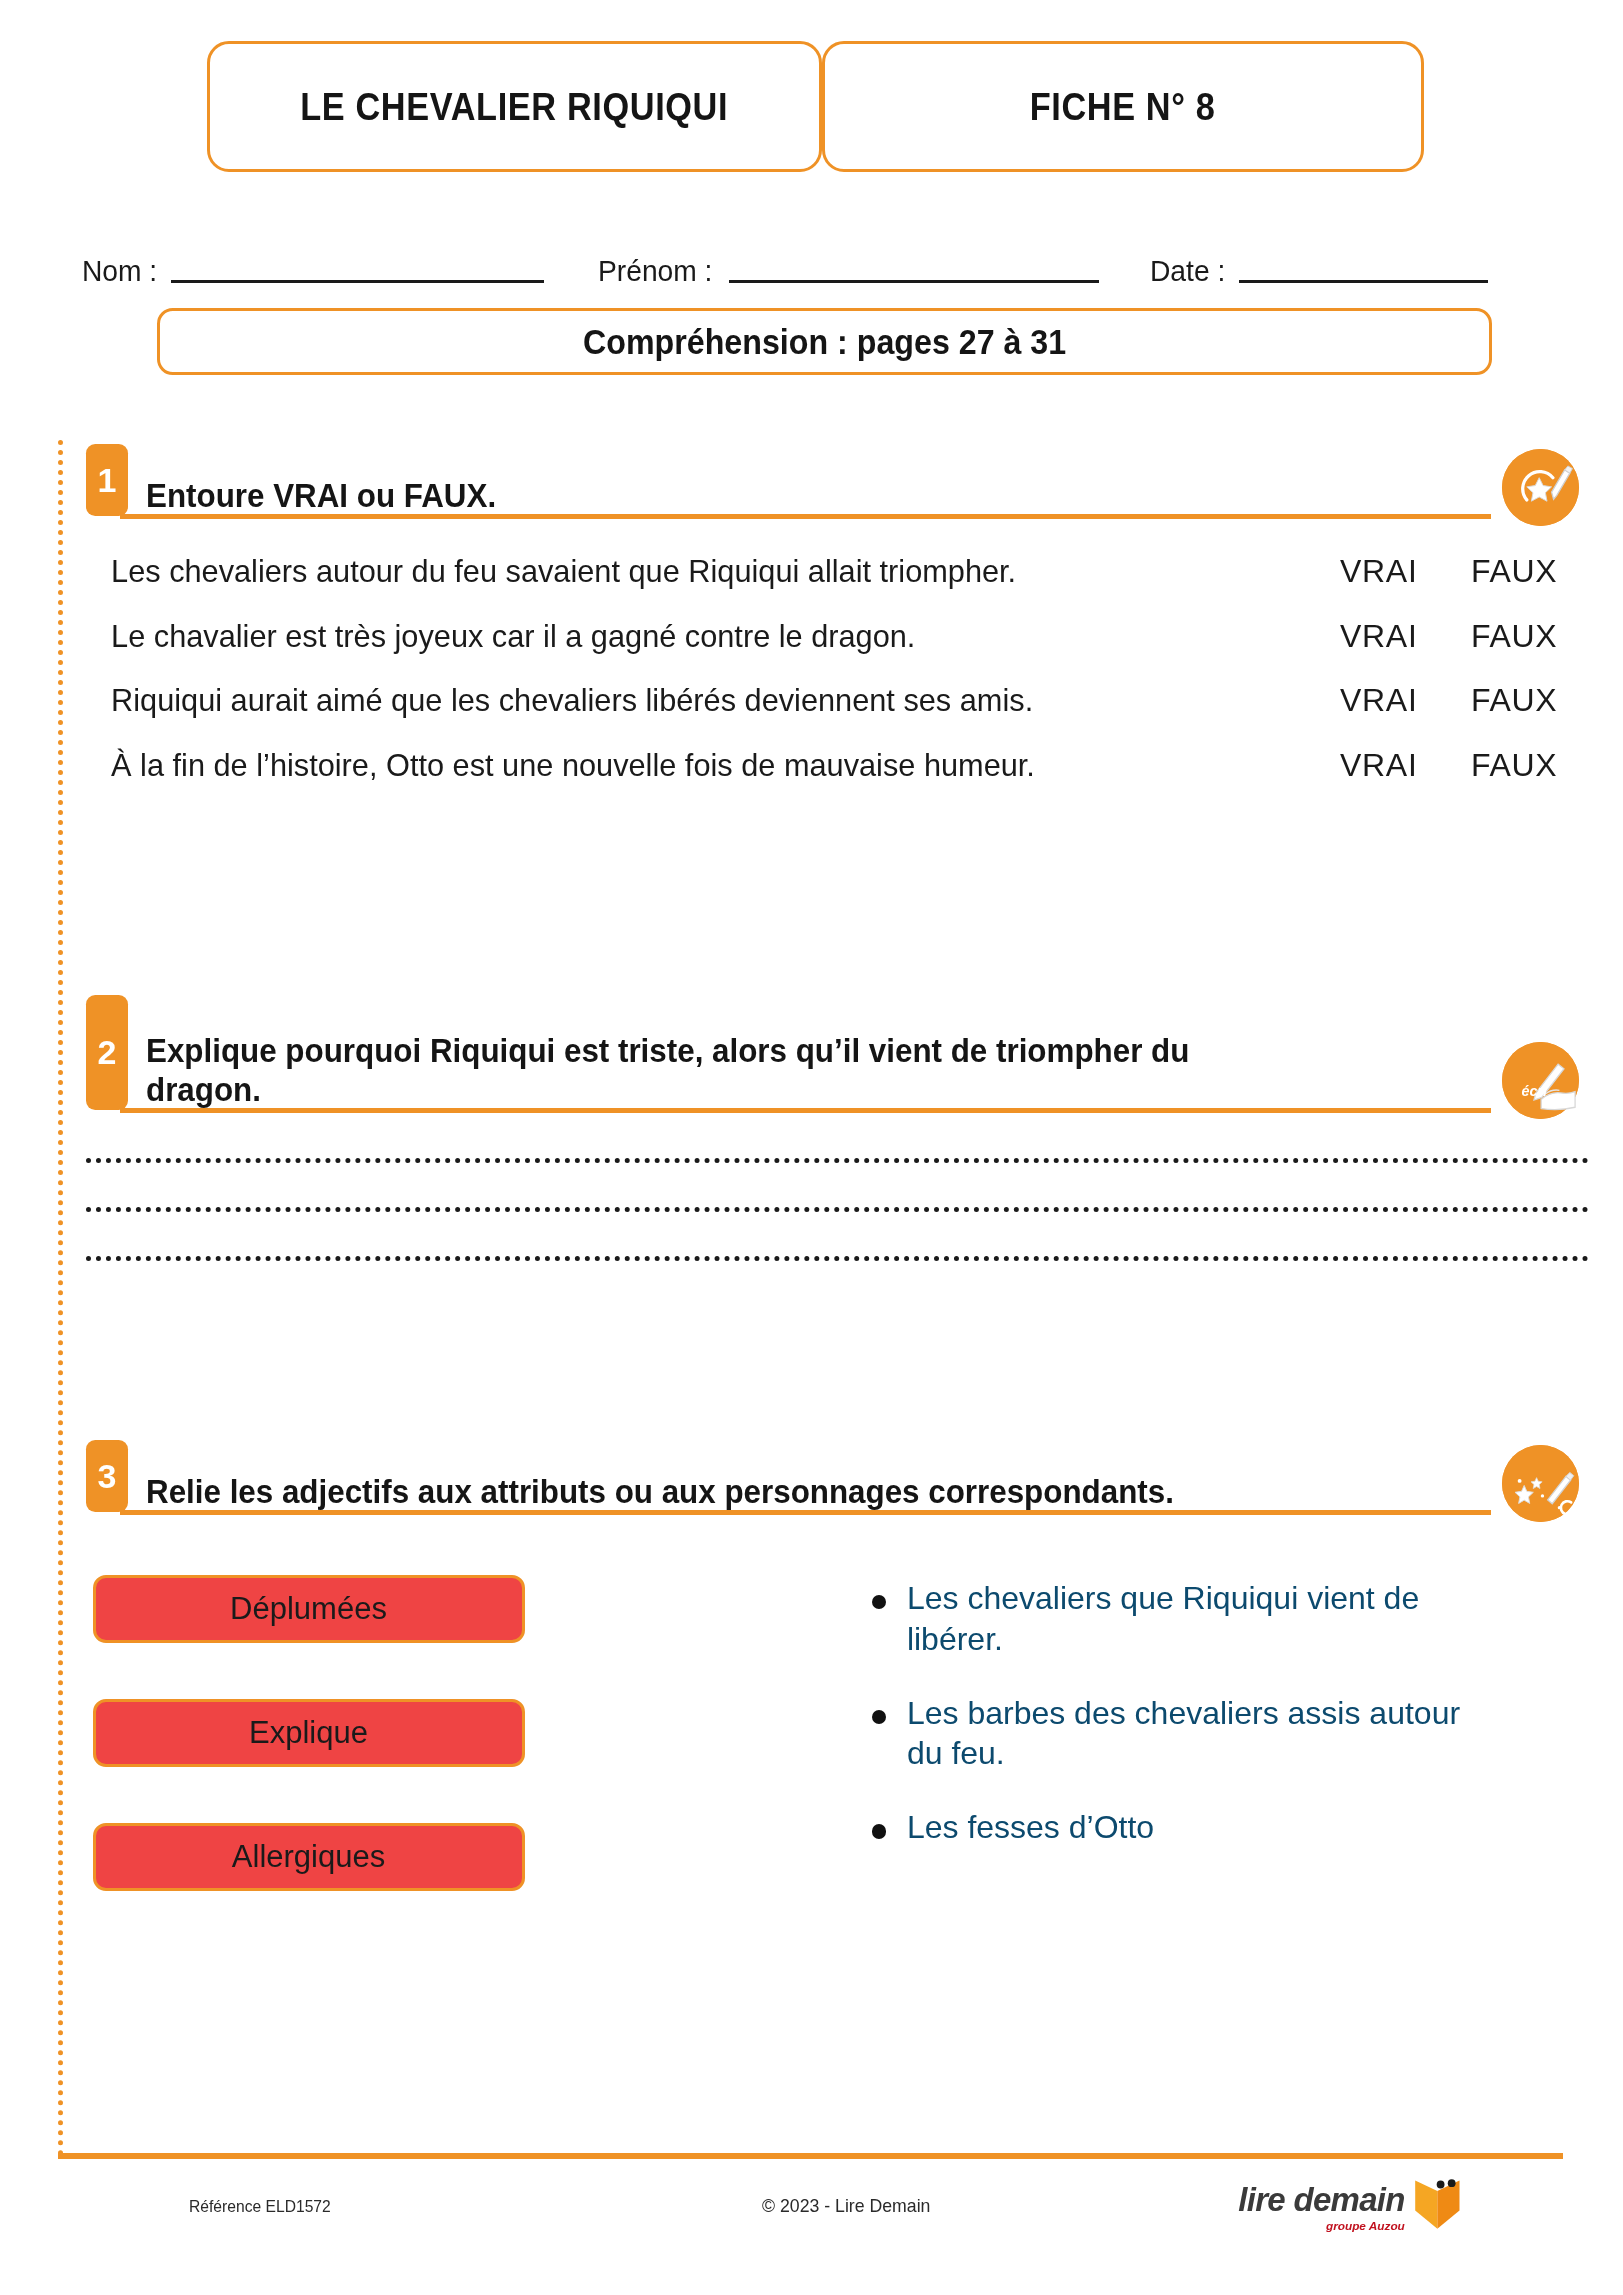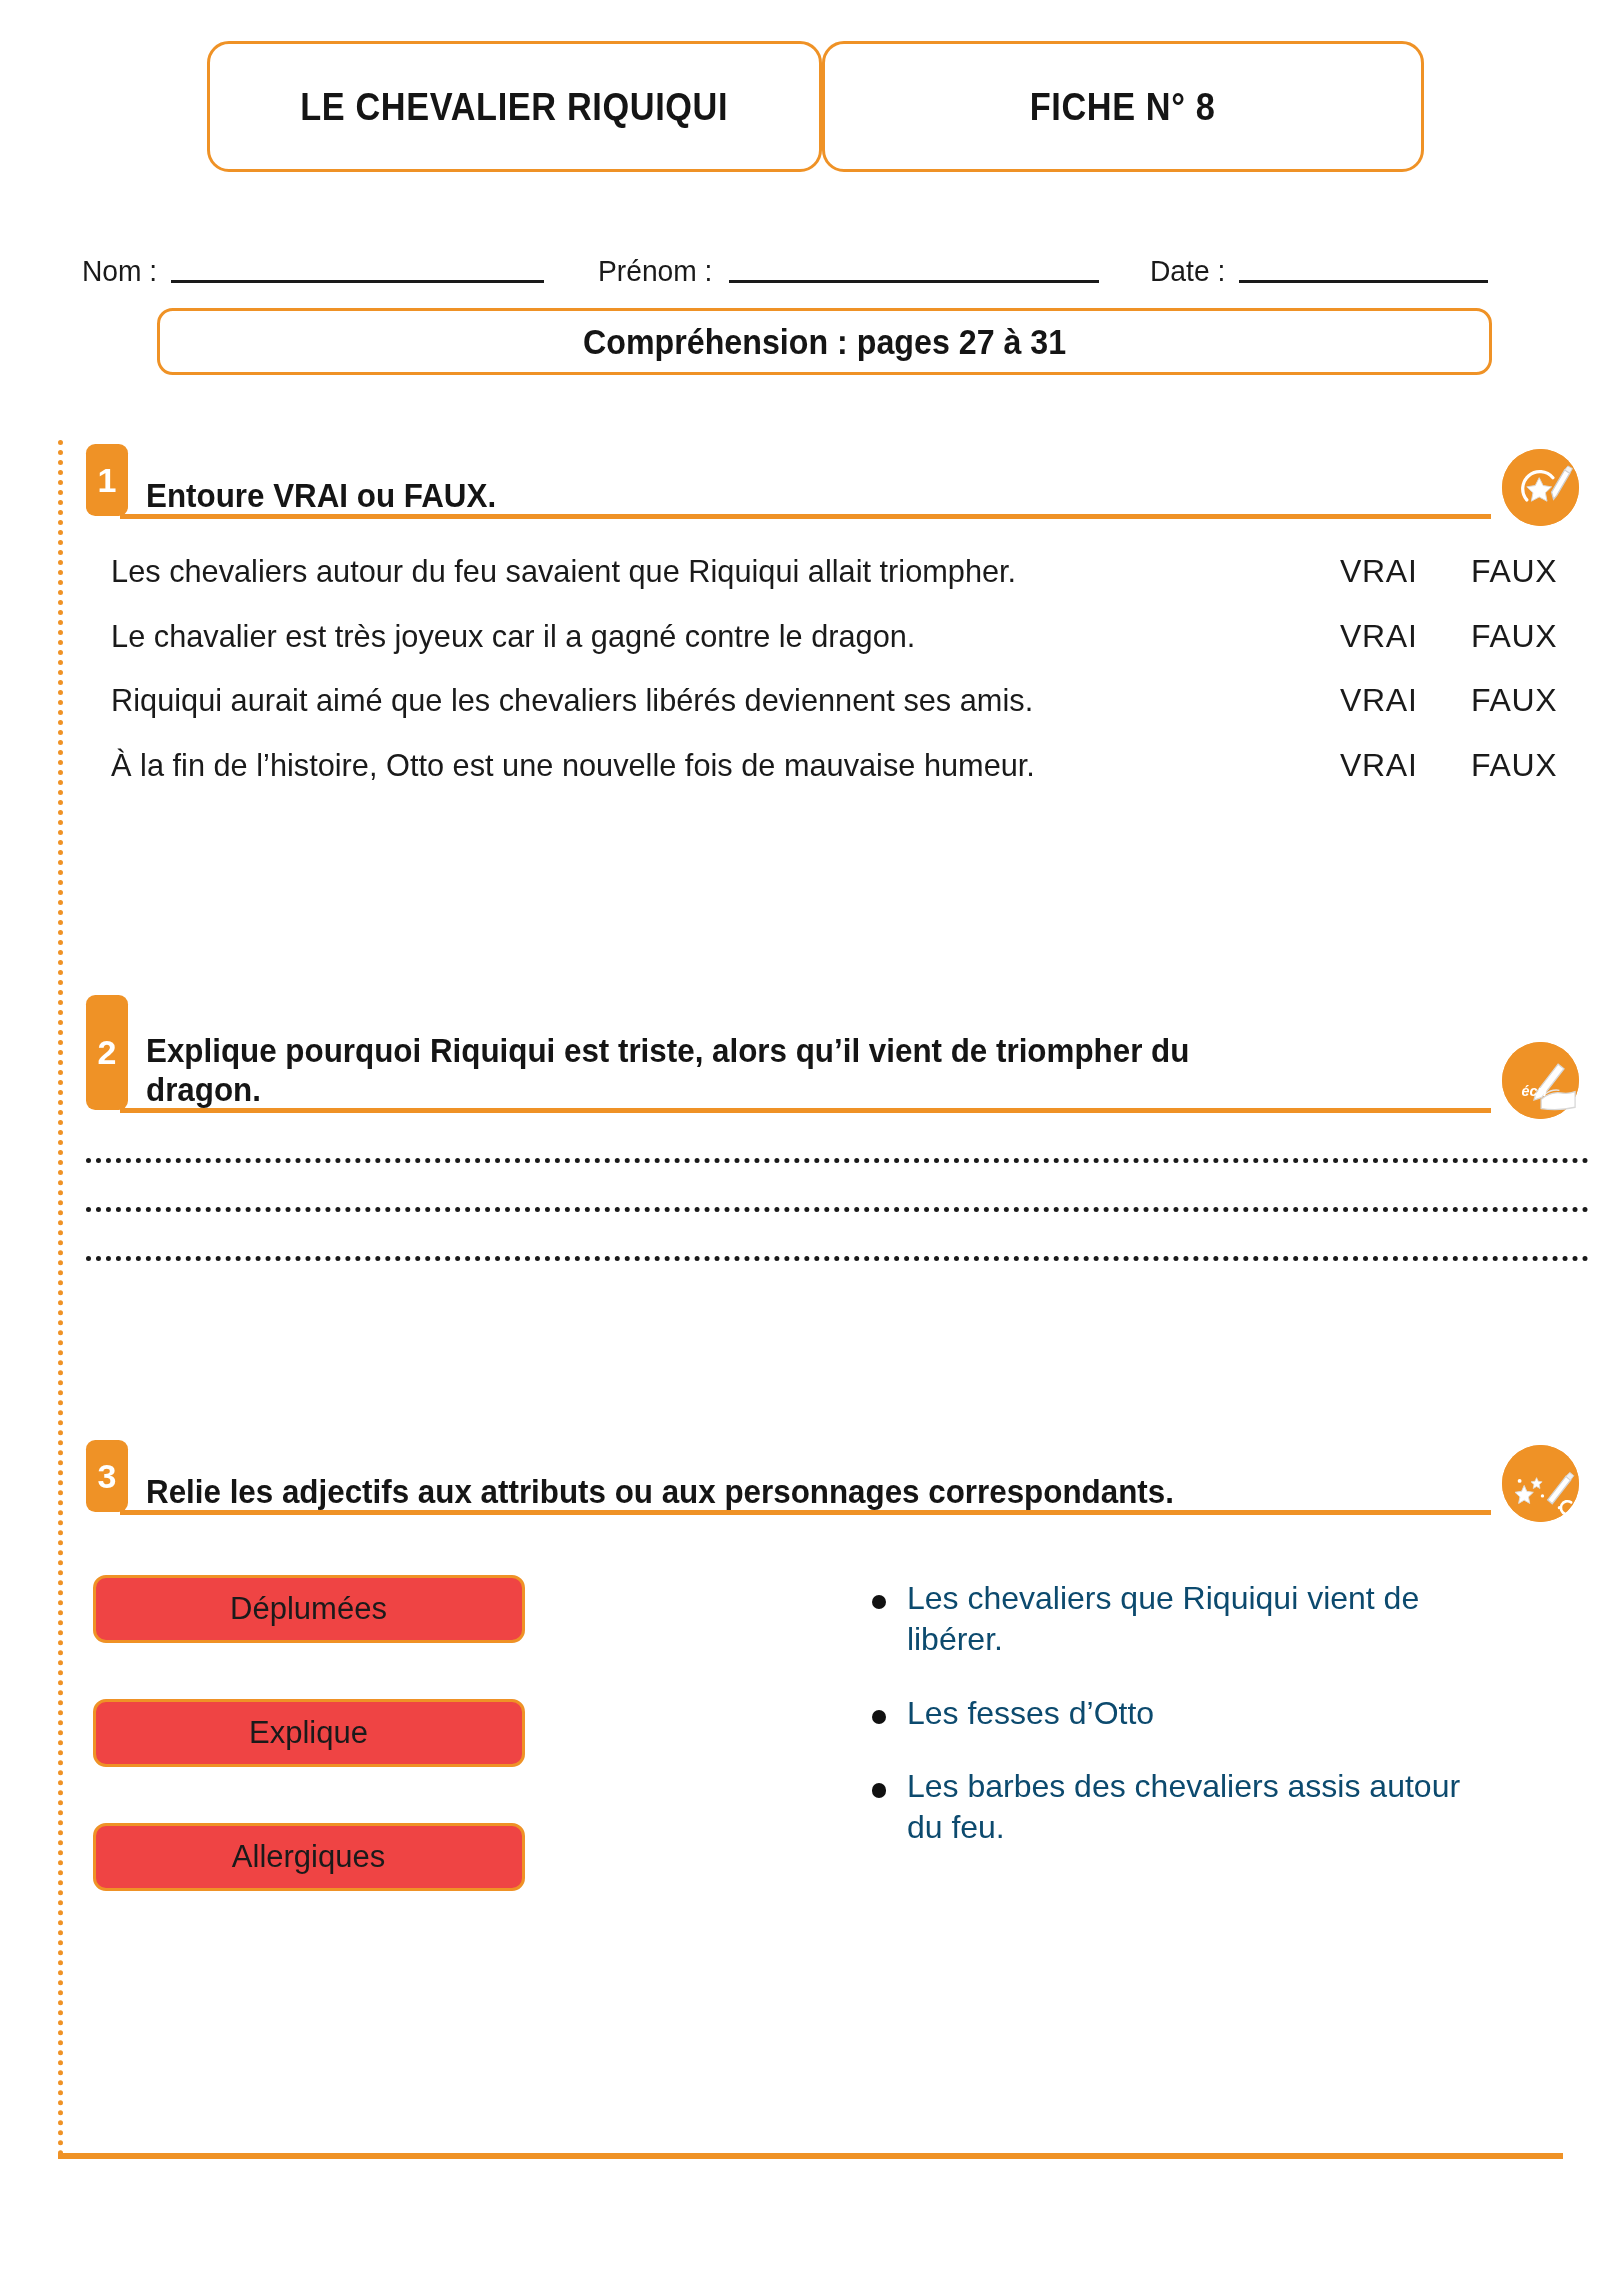--- a/index.html
+++ b/index.html
@@ -486,26 +486,44 @@
           <span class="match-box-label">Allergiques</span>
         </div>
       </div>
       <div class="match-right">
         <div class="match-item">
           <span class="match-bullet"></span>
           <span class="match-item-label">Les chevaliers que Riquiqui vient de libérer.</span>
         </div>
         <div class="match-item">
           <span class="match-bullet"></span>
-          <span class="match-item-label">Les fesses d’Otto</span>
+          <span class="match-item-label">Les barbes des chevaliers assis autour du feu.</span>
         </div>
         <div class="match-item">
           <span class="match-bullet"></span>
-          <span class="match-item-label">Les barbes des chevaliers assis autour du feu.</span>
+          <span class="match-item-label">Les fesses d’Otto</span>
         </div>
       </div>
     </div>
   </div>
 
   <div class="footer-rule"></div>
+  <div class="footer">
+    <div class="footer-ref">Référence ELD1572</div>
+    <div class="footer-copy">© 2023 - Lire Demain</div>
+    <div class="footer-logo">
+      <div class="logo-textblock">
+        <div class="logo-name">lire demain</div>
+        <div class="logo-sub">groupe Auzou</div>
+      </div>
+      <div class="logo-mark">
+        <svg width="56" height="56" viewBox="0 0 86 86" xmlns="http://www.w3.org/2000/svg" aria-hidden="true">
+          <path d="M42 20 L42 78 L8 50 L8 4 Z" fill="#F5A623"></path>
+          <path d="M42 20 L42 78 L76 50 L76 4 Z" fill="#EF8A14"></path>
+          <circle cx="47" cy="10" r="6" fill="#1a1a1a"></circle>
+          <circle cx="64" cy="8" r="6" fill="#1a1a1a"></circle>
+        </svg>
+      </div>
+    </div>
+  </div>
 
 </div>
 
 
 </body></html>

